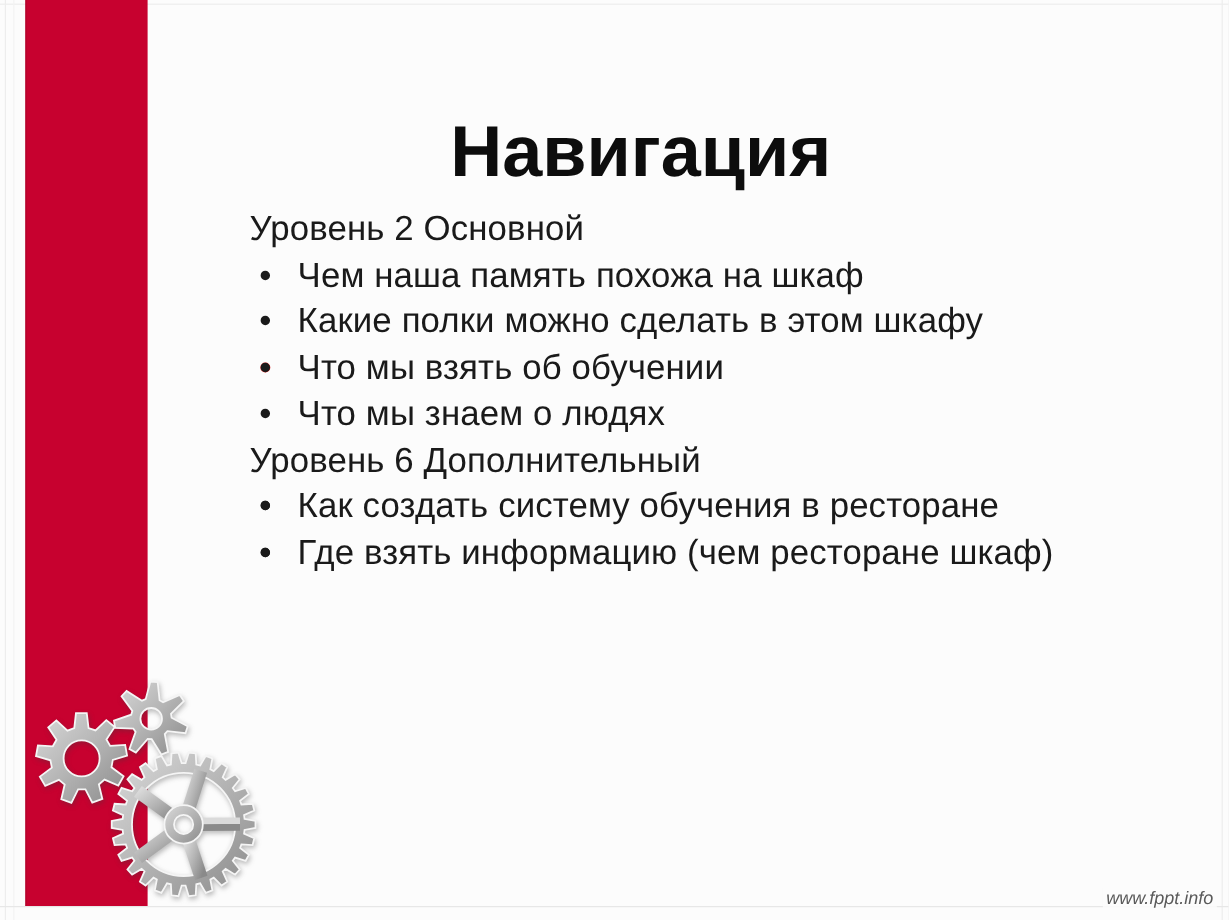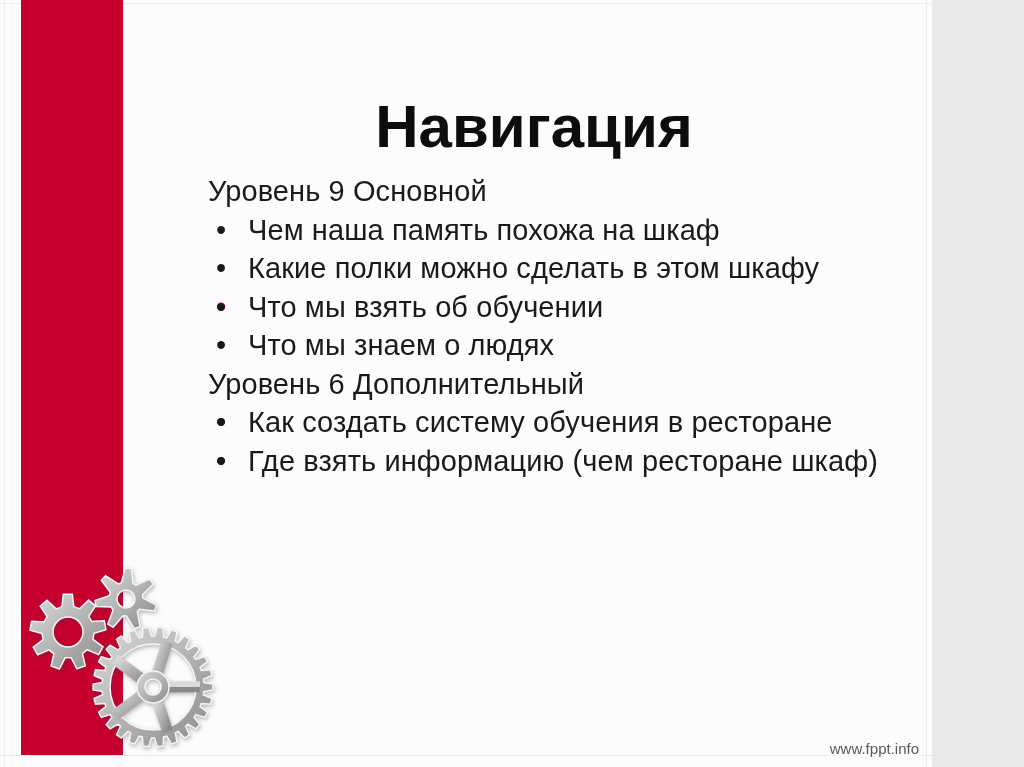--- a/index.html
+++ b/index.html
@@ -1,17 +1,17 @@
 <!DOCTYPE html>
 <html style="--red-bar: #c7012f; --red-accent: #e41b1b; --text-color: #1a1a1a; --footer-gray: #5a5a5a;"><head>
 <meta charset="utf-8">
 <style>
   html,body{margin:0;padding:0;background:#e9e9e9;}
   .slide{
-    position:relative;width:932px;height:767px;overflow:hidden;
+    position:relative;width:1024px;height:767px;overflow:hidden;
     background:#fcfcfc;
     font-family:"Liberation Sans","DejaVu Sans",sans-serif;
     color:var(--text-color,#1a1a1a);
   }
   
   .frame-line{position:absolute;background:#ededed;}
   .fl-top{left:0;right:0;top:3px;height:1px;}
   .fl-left{left:4px;top:0;bottom:0;width:1px;}
   .fl-left2{left:11px;top:0;bottom:0;width:1px;background:#f3f3f3;}
   .fl-right{right:5px;top:0;bottom:0;width:1px;}
@@ -41,40 +41,40 @@
   .line.bullet-red{color:var(--red-accent,#e41b1b);font-weight:bold;}
 
   .gears{
     position:absolute;left:20px;top:563px;
     filter:drop-shadow(1px 2px 2px rgba(60,60,60,0.35));
   }
 
   .footer-watermark{
     position:absolute;right:10px;top:740px;
     font-size:15px;color:var(--footer-gray,#5a5a5a);
-    background:rgba(252,252,252,0.85);padding:0 3px;
+    background:rgba(252,252,252,0.85);padding:0 3px;font-style:italic;
   }
 </style>
 </head>
 <body>
 
 <div class="slide">
 
   <div class="frame-line fl-top"></div>
   <div class="frame-line fl-left"></div>
   <div class="frame-line fl-left2"></div>
   <div class="frame-line fl-right"></div>
   <div class="frame-line fl-bottom"></div>
 
   <div class="red-bar"></div>
 
   <h1 class="slide-title">Навигация</h1>
 
   <div class="content-list">
-      <div class="line plain"><span>Уровень 9 Основной</span></div>
+      <div class="line plain"><span>Уровень 2 Основной</span></div>
       <div class="line bullet"><span class="bullet-mark">•</span><span>Чем наша память похожа на шкаф</span></div>
       <div class="line bullet"><span class="bullet-mark">•</span><span>Какие полки можно сделать в этом шкафу</span></div>
       <div class="line bullet-red"><span class="bullet-mark">•</span></div>
       <div class="line bullet"><span class="bullet-mark">•</span><span>Что мы взять об обучении</span></div>
       <div class="line bullet"><span class="bullet-mark">•</span><span>Что мы знаем о людях</span></div>
       <div class="line plain"><span>Уровень 6 Дополнительный</span></div>
       <div class="line bullet"><span class="bullet-mark">•</span></div>
       <div class="line bullet"><span class="bullet-mark">•</span><span>Как создать систему обучения в ресторане</span></div>
       <div class="line bullet"><span class="bullet-mark">•</span></div>
       <div class="line bullet"><span class="bullet-mark">•</span><span>Где взять информацию (чем ресторане шкаф)</span></div>

